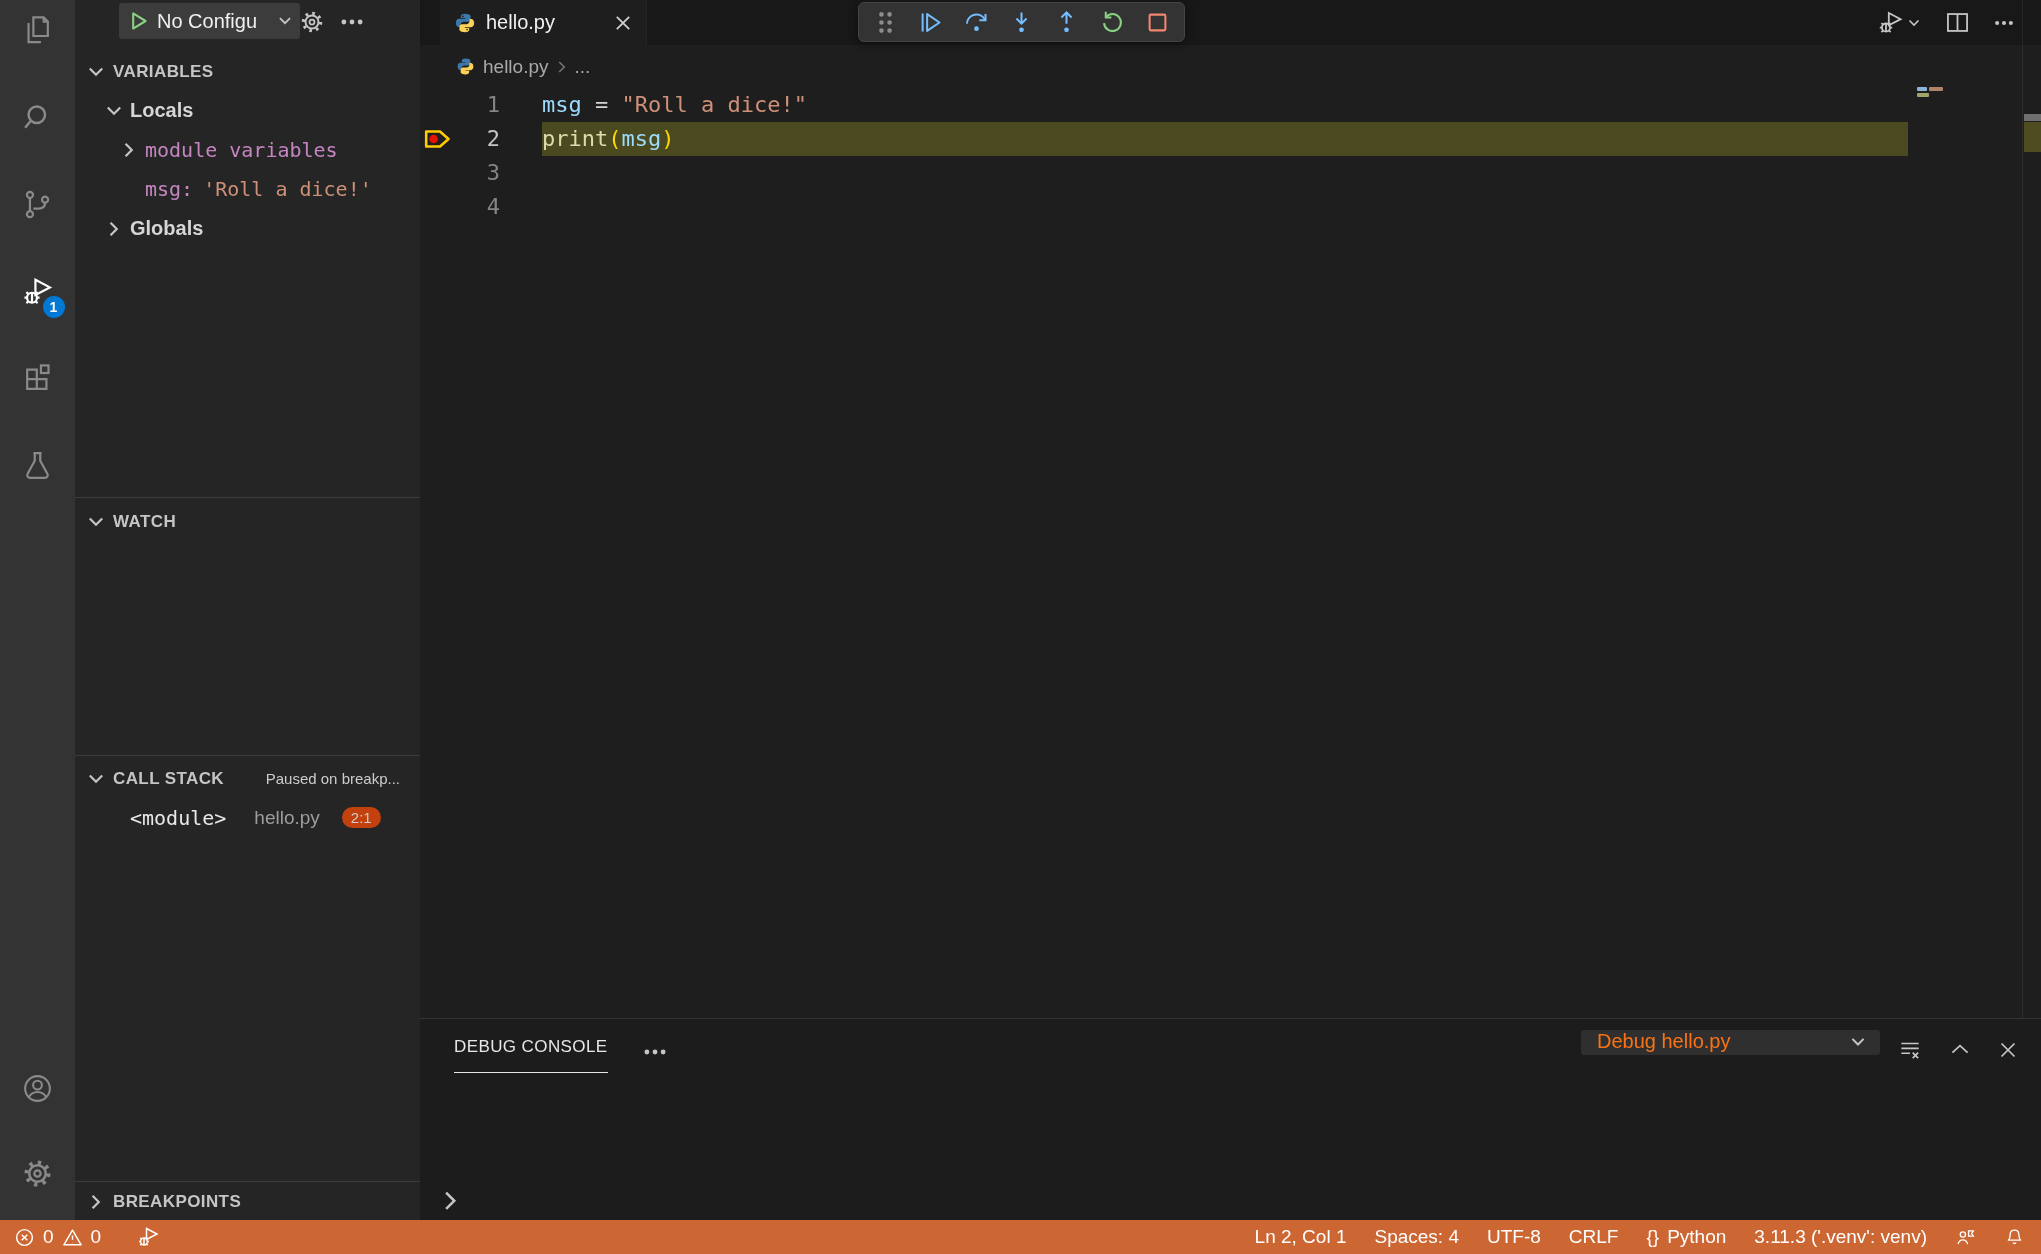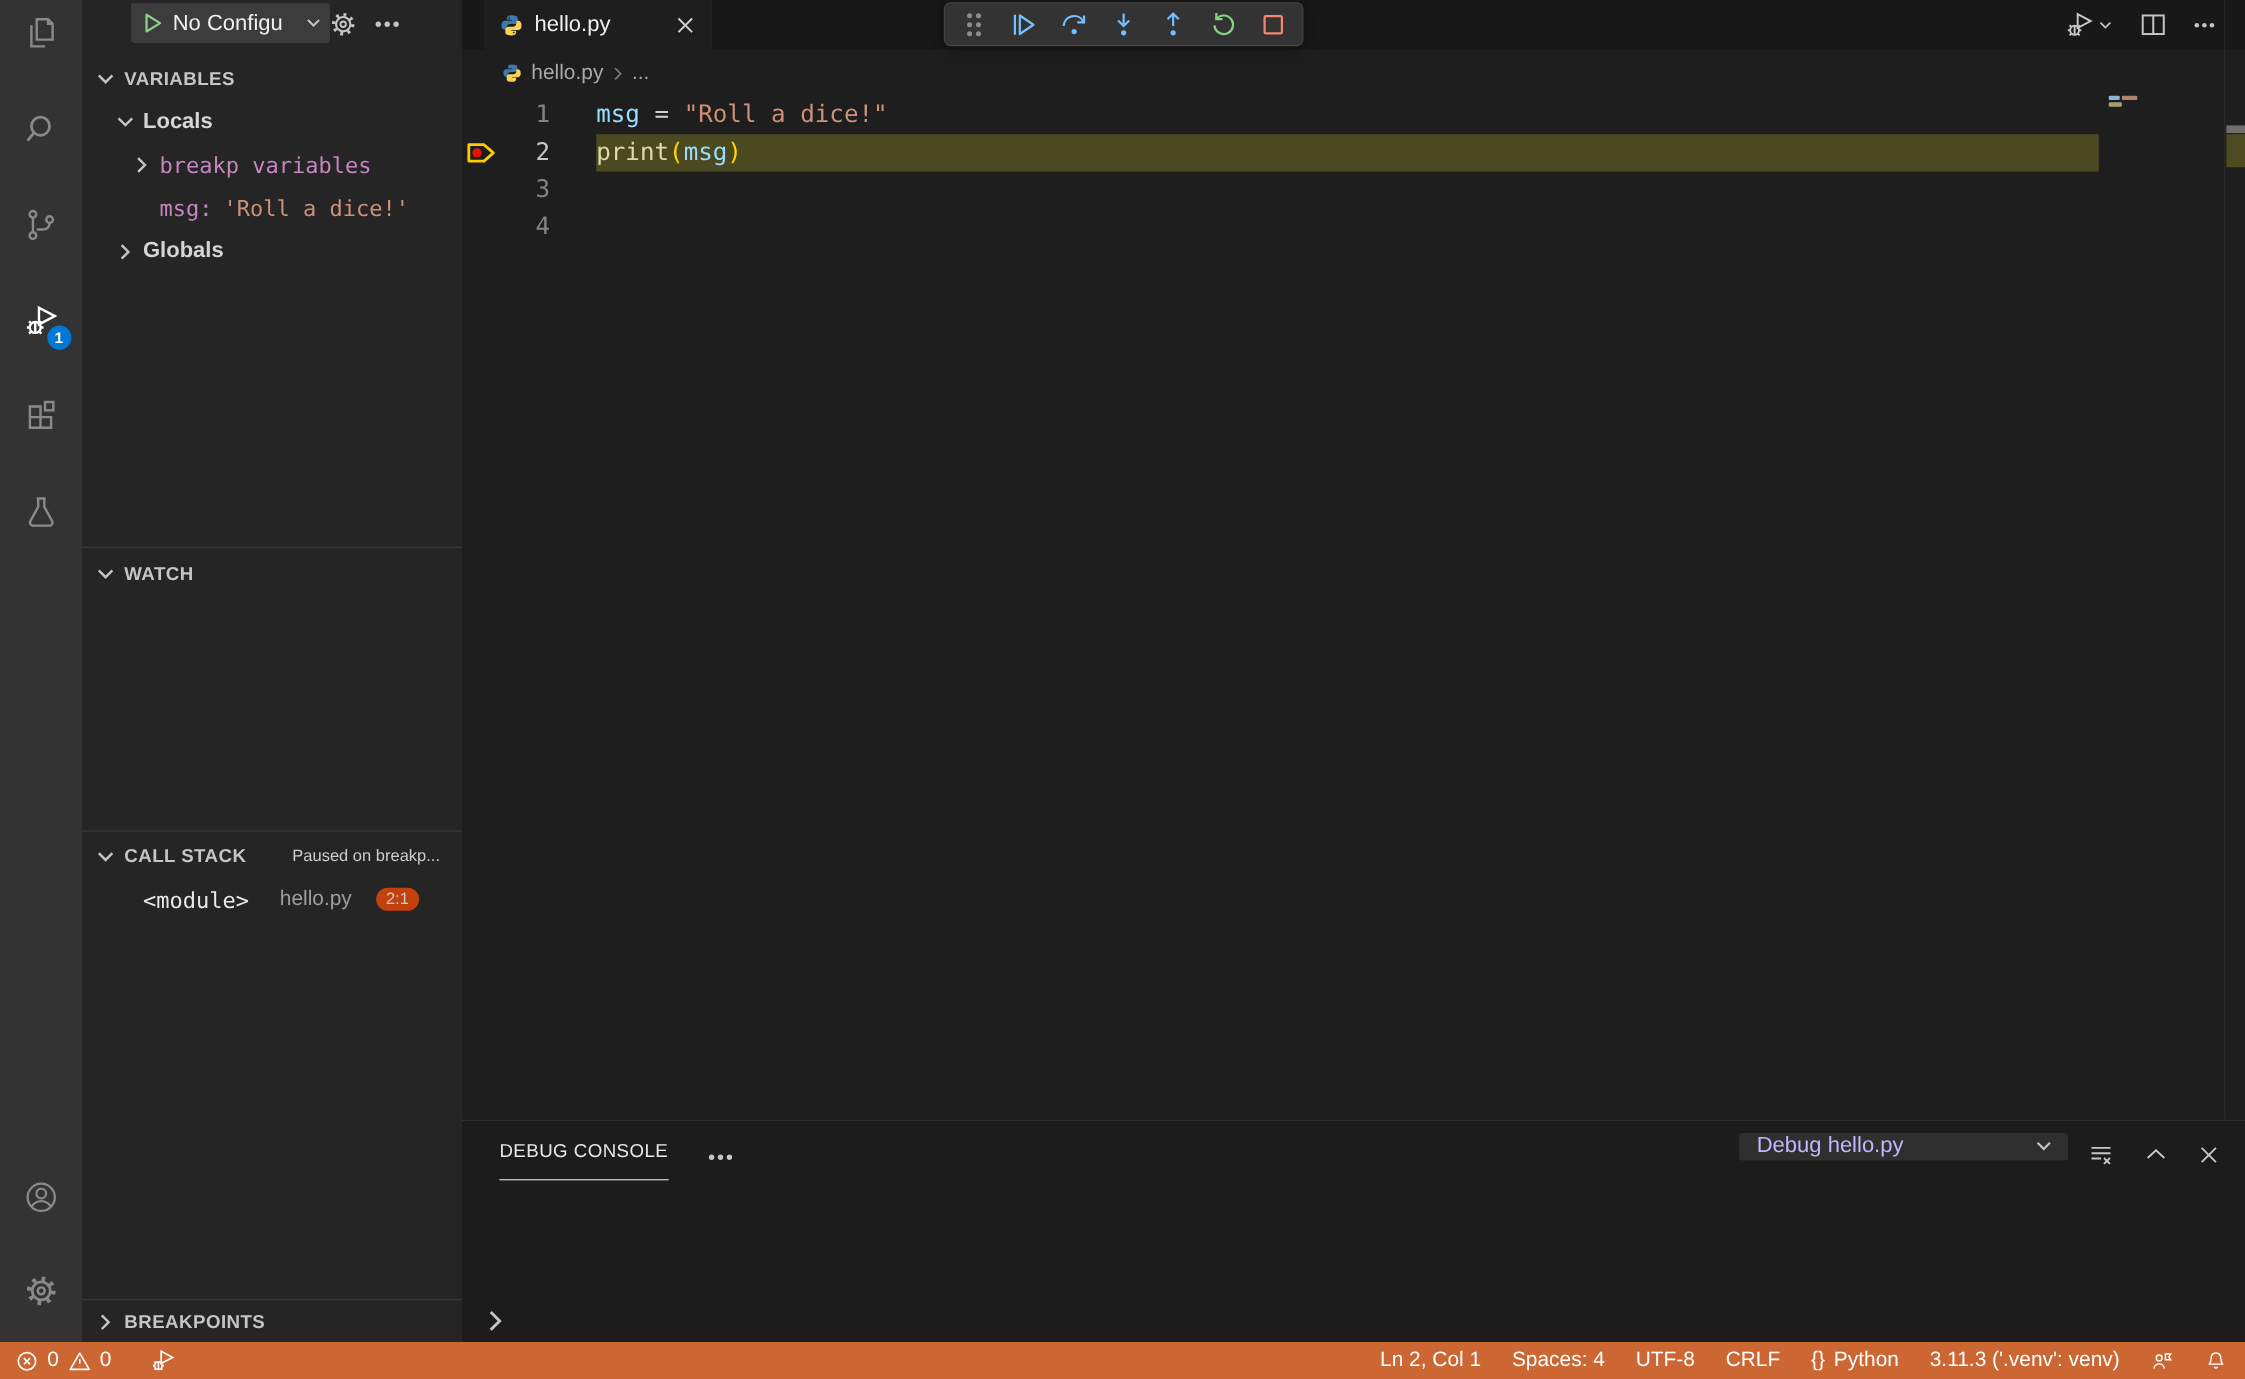--- a/index.html
+++ b/index.html
@@ -91,21 +91,21 @@
            border-top:1px solid #333333; color:#cccccc; }
   .panel-tab { position:absolute; left:34px; top:10px; height:44px; display:flex; align-items:flex-start;
                padding-top:8px; font-size:17px; letter-spacing:.4px; color:#e7e7e7;
                border-bottom:1px solid #e7e7e7; cursor:pointer; }
   .panel-dots { position:absolute; left:222px; top:20px; width:26px; height:20px; color:#c5c5c5; cursor:pointer; }
   .filter-box { position:absolute; left:430px; top:11px; width:722px; height:41px; background:#2f2f2f; border-radius:3px; }
   .filter-box input { width:100%; height:100%; background:transparent; border:0; outline:0; color:#cccccc;
                       font-size:20px; padding:0 14px; font-family:"Liberation Sans",sans-serif; }
   .filter-box input::placeholder { color:#969696; }
   .session-select { position:absolute; left:1161px; top:11px; width:299px; height:25px; background:#2f2f2f; border-radius:3px;
-                    display:flex; align-items:center; padding:0 12px 2px 16px; font-size:20px; color:#c4b5fd; cursor:pointer; }
+                    display:flex; align-items:center; padding:0 12px 2px 16px; font-size:20px; color:#f97316; cursor:pointer; }
   .session-select .lbl { flex:1; white-space:nowrap; overflow:hidden; }
   .panel-icon { position:absolute; top:15px; width:32px; height:32px; color:#c5c5c5; display:flex;
                 align-items:center; justify-content:center; cursor:pointer; }
   .panel-icon svg { width:26px; height:26px; }
   .repl-prompt { position:absolute; left:18px; top:168px; width:26px; height:26px; color:#c5c5c5; cursor:text; }
 
   
   .status-bar { position:absolute; left:0; bottom:0; width:100%; height:34px; background:#cc6633; color:#ffffff;
                 display:flex; align-items:center; font-size:19px; }
   .sb-left { display:flex; align-items:center; gap:9px; padding-left:14px; }
@@ -217,21 +217,21 @@
     <div class="sb-row" style="top:91px; padding-left:28px">
       <svg class="chev" viewBox="0 0 16 16">
           <path d="M3.5 5.5 8 10l4.5-4.5" fill="none" stroke="currentColor" stroke-width="1.6"></path>
         </svg>
       <span class="row-bold" style="margin-left:5px">Locals</span>
     </div>
     <div class="sb-row" style="top:130px; padding-left:43px">
       <svg class="chev" viewBox="0 0 16 16">
           <path d="M5.5 3.5 10 8l-4.5 4.5" fill="none" stroke="currentColor" stroke-width="1.6"></path>
         </svg>
-      <span class="mono c-special" style="margin-left:5px">breakp variables</span>
+      <span class="mono c-special" style="margin-left:5px">module variables</span>
     </div>
     <div class="sb-row" style="top:169px; padding-left:70px">
       <span class="mono c-special">msg:</span>
       <span class="mono c-string" style="margin-left:10px">'Roll a dice!'</span>
     </div>
     <div class="sb-row" style="top:209px; padding-left:28px">
       <svg class="chev" viewBox="0 0 16 16">
           <path d="M5.5 3.5 10 8l-4.5 4.5" fill="none" stroke="currentColor" stroke-width="1.6"></path>
         </svg>
       <span class="row-bold" style="margin-left:5px">Globals</span>

